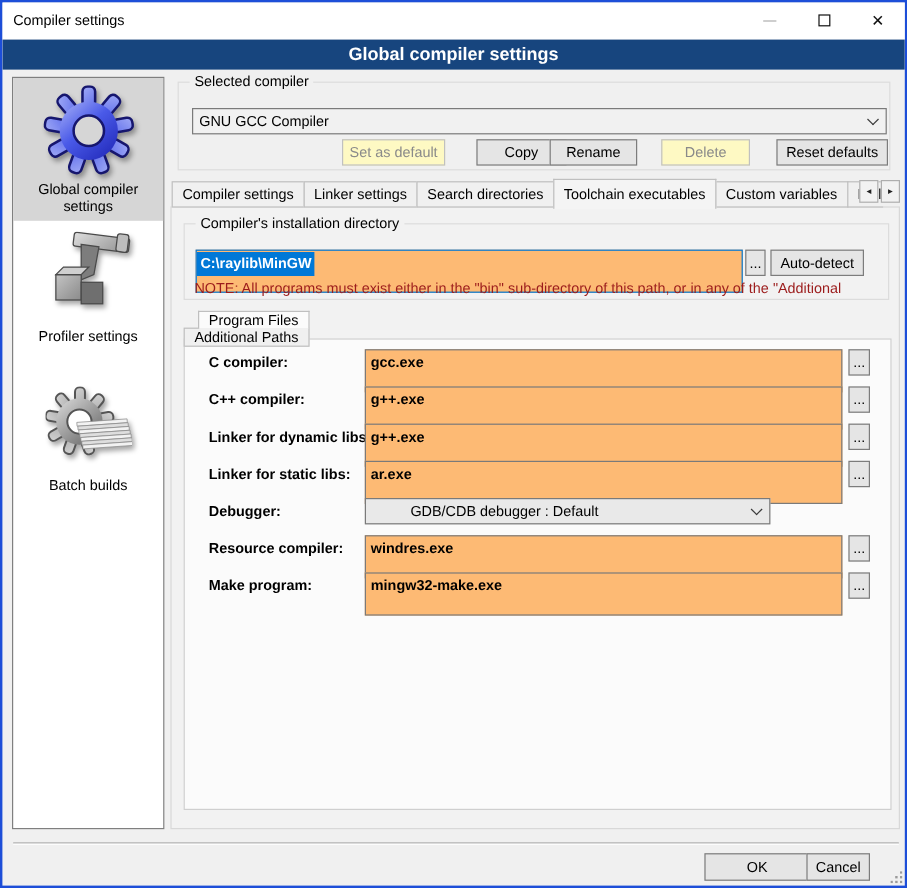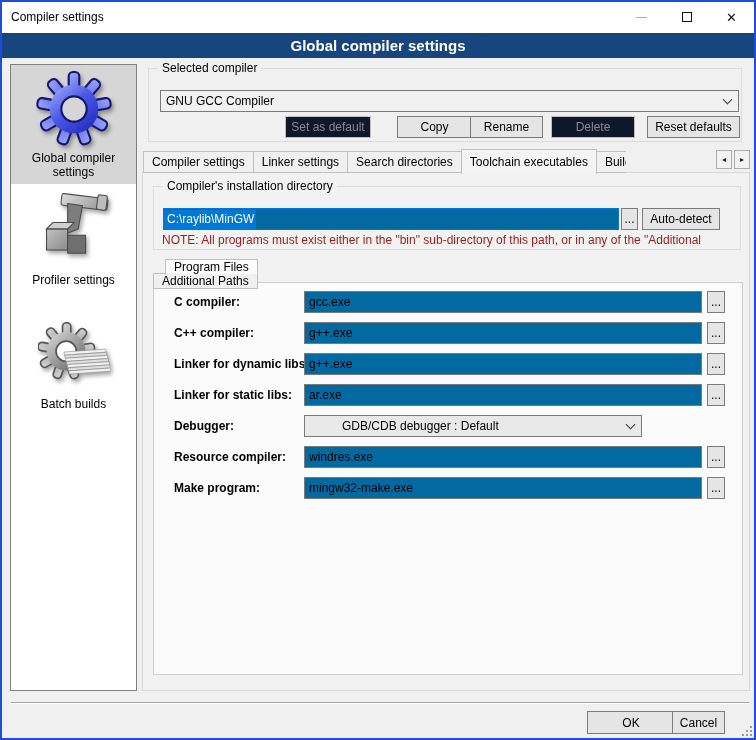--- a/index.html
+++ b/index.html
@@ -42,21 +42,21 @@
   .combo{position:absolute;box-sizing:border-box;height:22px;border:1px solid #7a7a7a;
     background:#f1f1f1;display:flex;align-items:center;justify-content:space-between;
     padding:0 7px 0 5px;font-size:12px;white-space:nowrap;overflow:hidden;}
   .combo-main{left:158px;top:88px;width:579px;}
   .chev{flex:0 0 auto;width:6px;height:6px;border-right:1.4px solid #3c3c3c;
     border-bottom:1.4px solid #3c3c3c;transform:rotate(45deg);margin-top:-3px;margin-left:8px;}
 
   
   .w-btn{position:absolute;box-sizing:border-box;height:22px;background:#e5e5e5;
     border:1px solid #7c7c7c;font-size:12px;font-family:inherit;color:#000;padding:0;}
-  .w-btn.disabled{background:#0f172a;border-color:#c0c0c0;color:#8a8a8a;text-align:center;}
+  .w-btn.disabled{background:#fef9c3;border-color:#c0c0c0;color:#8a8a8a;text-align:center;}
   .cbtn{top:114px;}
   #compiler-buttons{position:absolute;left:0;top:0;width:0;height:0;}
   .ok{left:585px;top:709px;width:88px;height:23px;}
   .cancel{left:670px;top:709px;width:53px;height:23px;}
 
   
   .tabstrip{position:absolute;display:flex;align-items:flex-end;z-index:5;}
   #top-tabs{left:141px;top:146px;height:25px;}
   .tab{box-sizing:border-box;height:22px;display:flex;align-items:center;
     padding:0 8px;font-size:12px;background:#f0f0f0;border:1px solid #bfbfbf;
@@ -67,23 +67,23 @@
   .arrow-btn{width:16px;height:19px;background:#f2f2f2;border:1px solid #aeaeae;
     box-sizing:border-box;display:flex;align-items:center;justify-content:center;}
   .tri{font-size:8px;color:#222;line-height:1;}
   #inner-tabs{left:10px;top:86px;height:24px;flex-direction:column;}
   #inner-tabs .tab.active{background:#fbfbfb;height:24px;}
 
   
   .tabpage{position:absolute;left:140px;top:170px;width:608px;height:519px;
     background:#f2f2f2;border:1px solid #d8d8d8;box-sizing:border-box;}
 
-  .textinput{position:absolute;box-sizing:border-box;height:22px;background:#0369a1;
+  .textinput{position:absolute;box-sizing:border-box;height:36px;background:#fdba74;
     border:1px solid #7a7a7a;font-size:12px;line-height:20px;padding:0 4px;
-    white-space:nowrap;overflow:hidden;}
+    white-space:nowrap;overflow:hidden;font-weight:bold;}
   .path-input{left:20px;top:35px;width:456px;border-color:var(--selection-blue,#0078d7);padding:0;}
   .selected-text{display:inline-block;background:var(--selection-blue,#0078d7);color:#fff;
     padding:2px 2px 3px 3px;font-size:12px;line-height:15px;}
   .browse-main{left:478px;top:35px;width:17px;}
   .autodetect{left:499px;top:35px;width:78px;}
   .note{position:absolute;left:19px;top:60px;width:574px;white-space:nowrap;overflow:hidden;
     color:var(--note-red,#9c1c1c);font-size:12px;}
 
   .inner-page{position:absolute;left:10px;top:109px;width:590px;height:393px;
     background:#fbfbfb;border:1px solid #cfcfcf;box-sizing:border-box;}
@@ -212,30 +212,31 @@
   <div class="group g-selected">
     <span class="glabel">Selected compiler</span>
   </div>
   <div class="combo combo-main">
     <span>GNU GCC Compiler</span>
     <span class="chev"></span>
   </div>
   <div id="compiler-buttons">
       <button class="w-btn cbtn disabled" disabled="" style="left: 283px; width: 86px;">Set as default</button>
       <button class="w-btn cbtn" style="left: 395px; width: 75px;">Copy</button>
-      <button class="w-btn cbtn" style="left: 468px; width: 73px;">Rename</button>
-      <button class="w-btn cbtn disabled" disabled="" style="left: 549px; width: 84px;">Delete</button>
+      <button class="w-btn cbtn" style="left: 456px; width: 73px;">Rename</button>
+      <button class="w-btn cbtn disabled" disabled="" style="left: 549px; width: 74px;">Delete</button>
       <button class="w-btn cbtn" style="left: 645px; width: 93px;">Reset defaults</button>
     </div>
 
   <div class="tabstrip" id="top-tabs">
       <div class="tab">Compiler settings</div>
       <div class="tab">Linker settings</div>
       <div class="tab">Search directories</div>
       <div class="tab active">Toolchain executables</div>
+      <div class="tab">Custom variables</div>
       <div class="tab clip">Build</div>
     </div>
   <div class="tab-arrows">
     <div class="arrow-btn">
         <span class="tri">◂</span>
       </div>
     <div class="arrow-btn">
         <span class="tri">▸</span>
       </div>
   </div>

